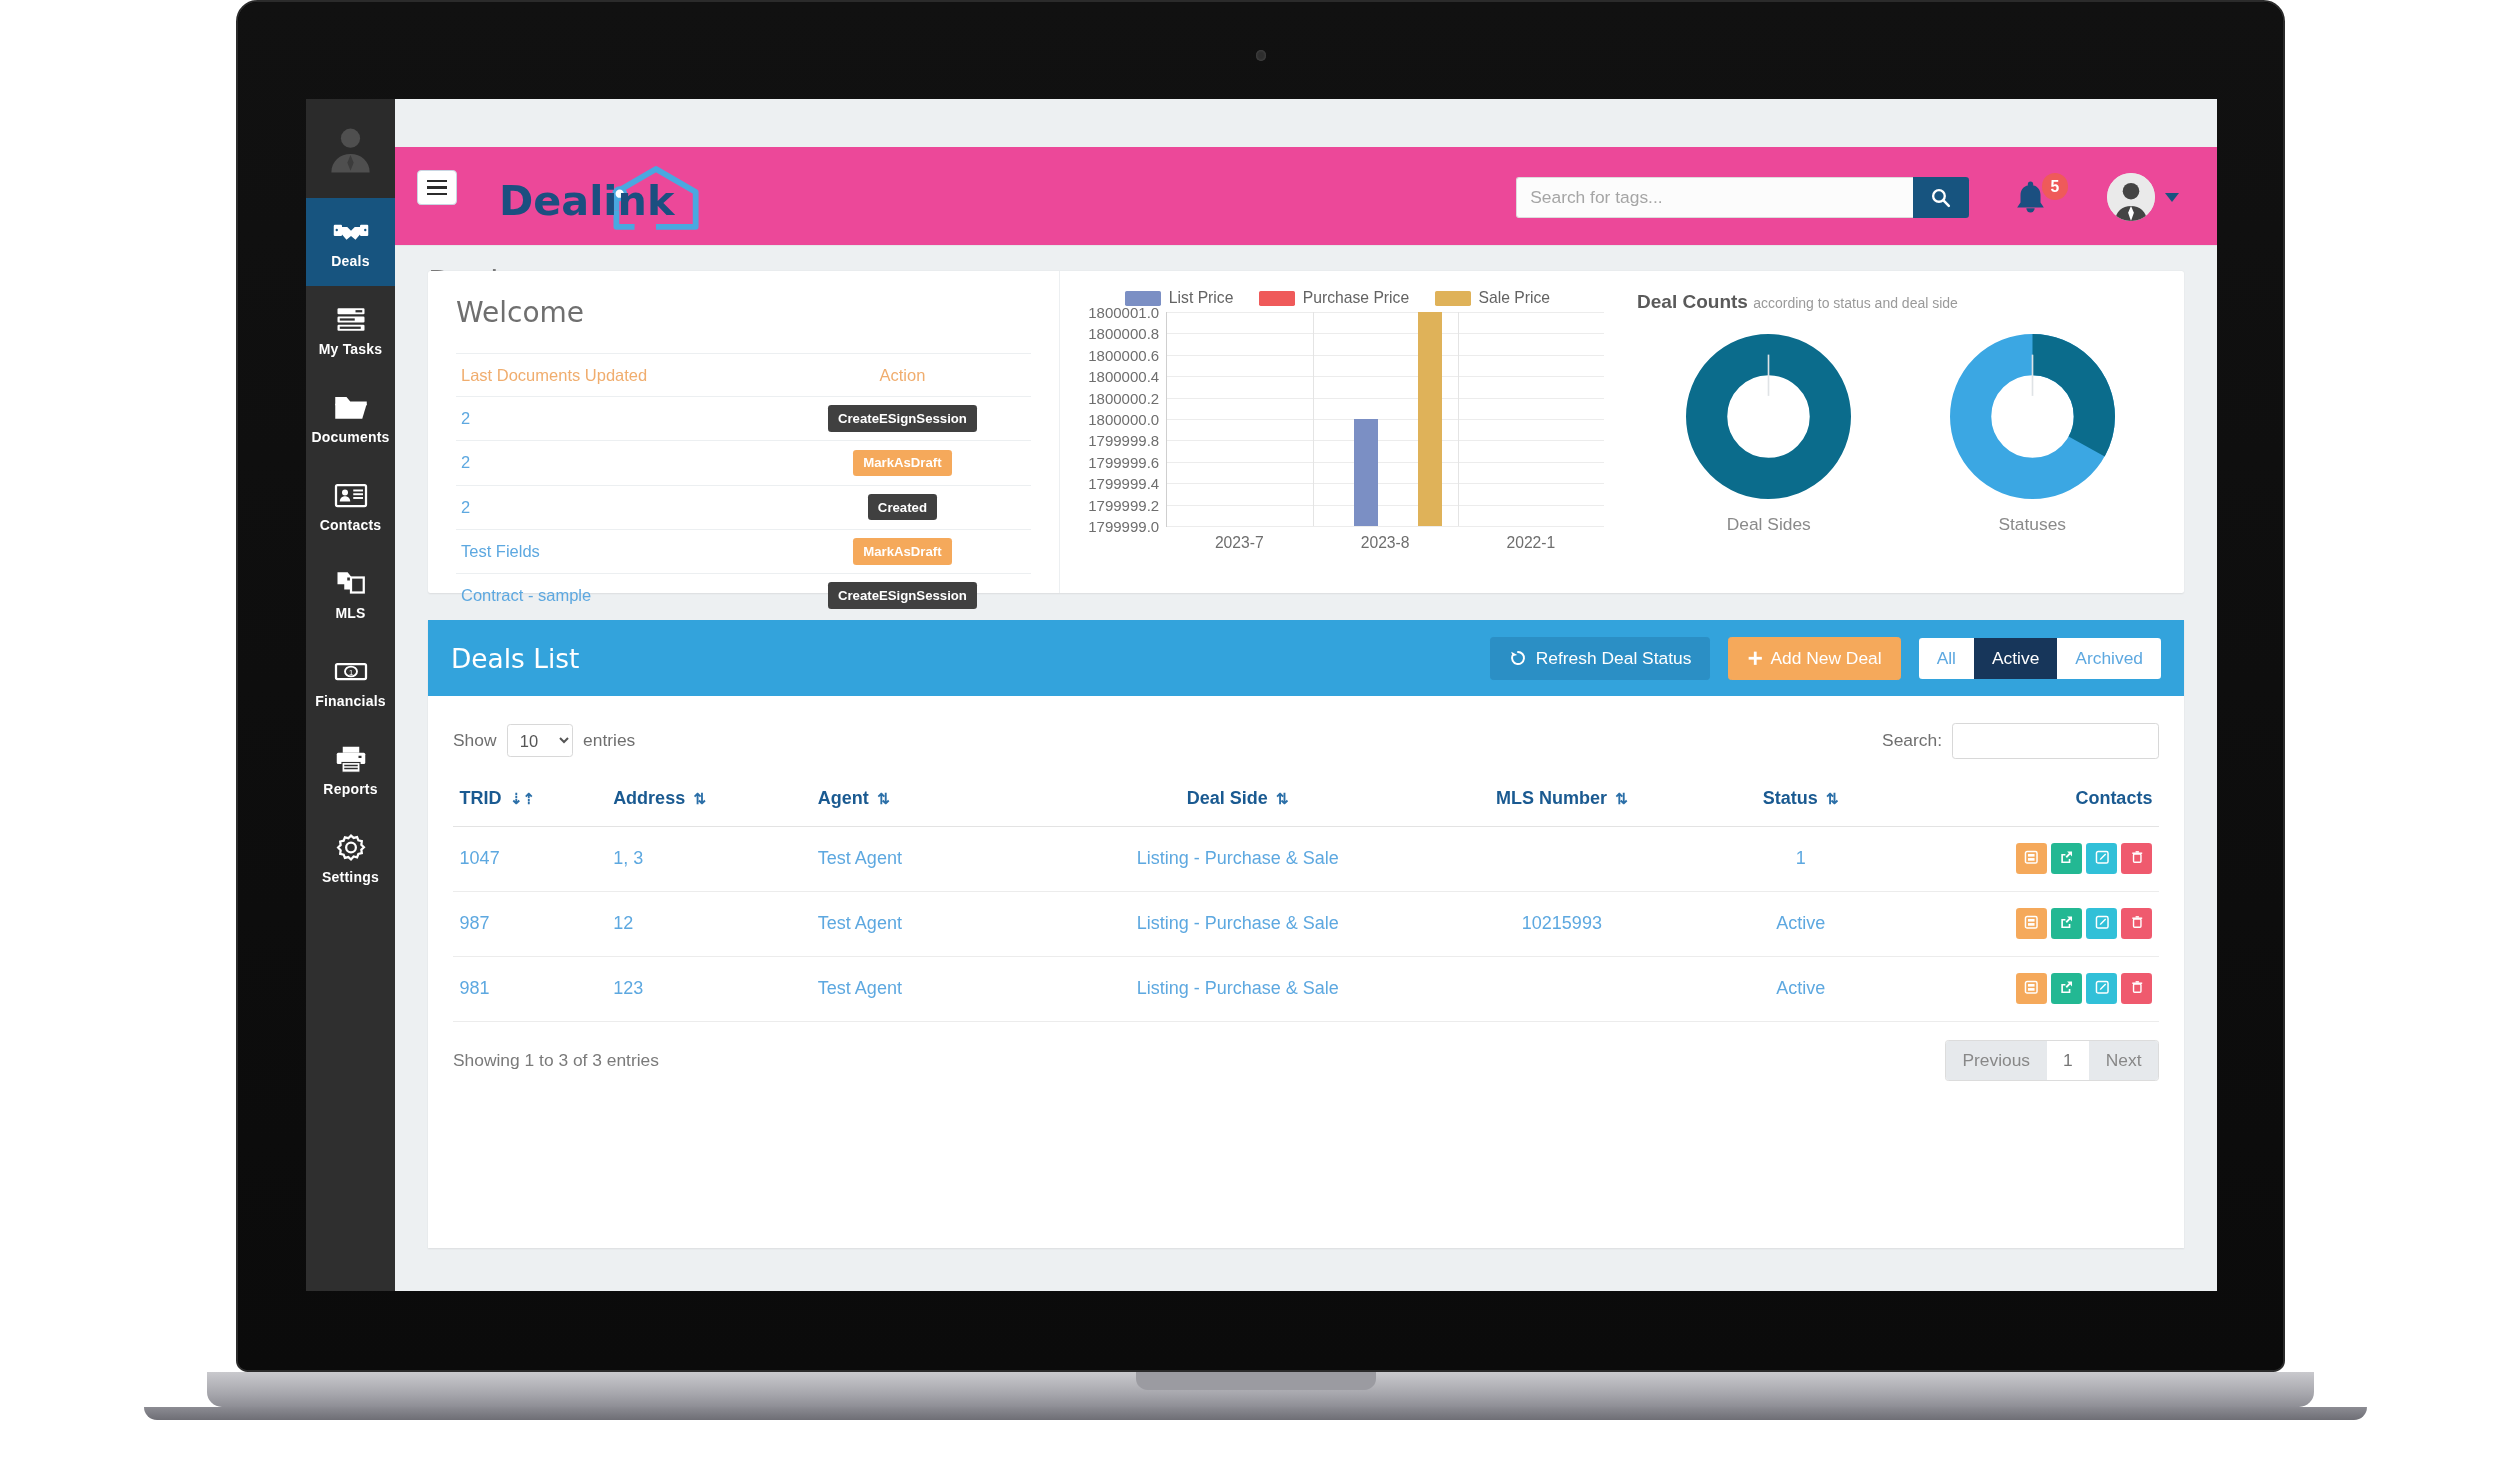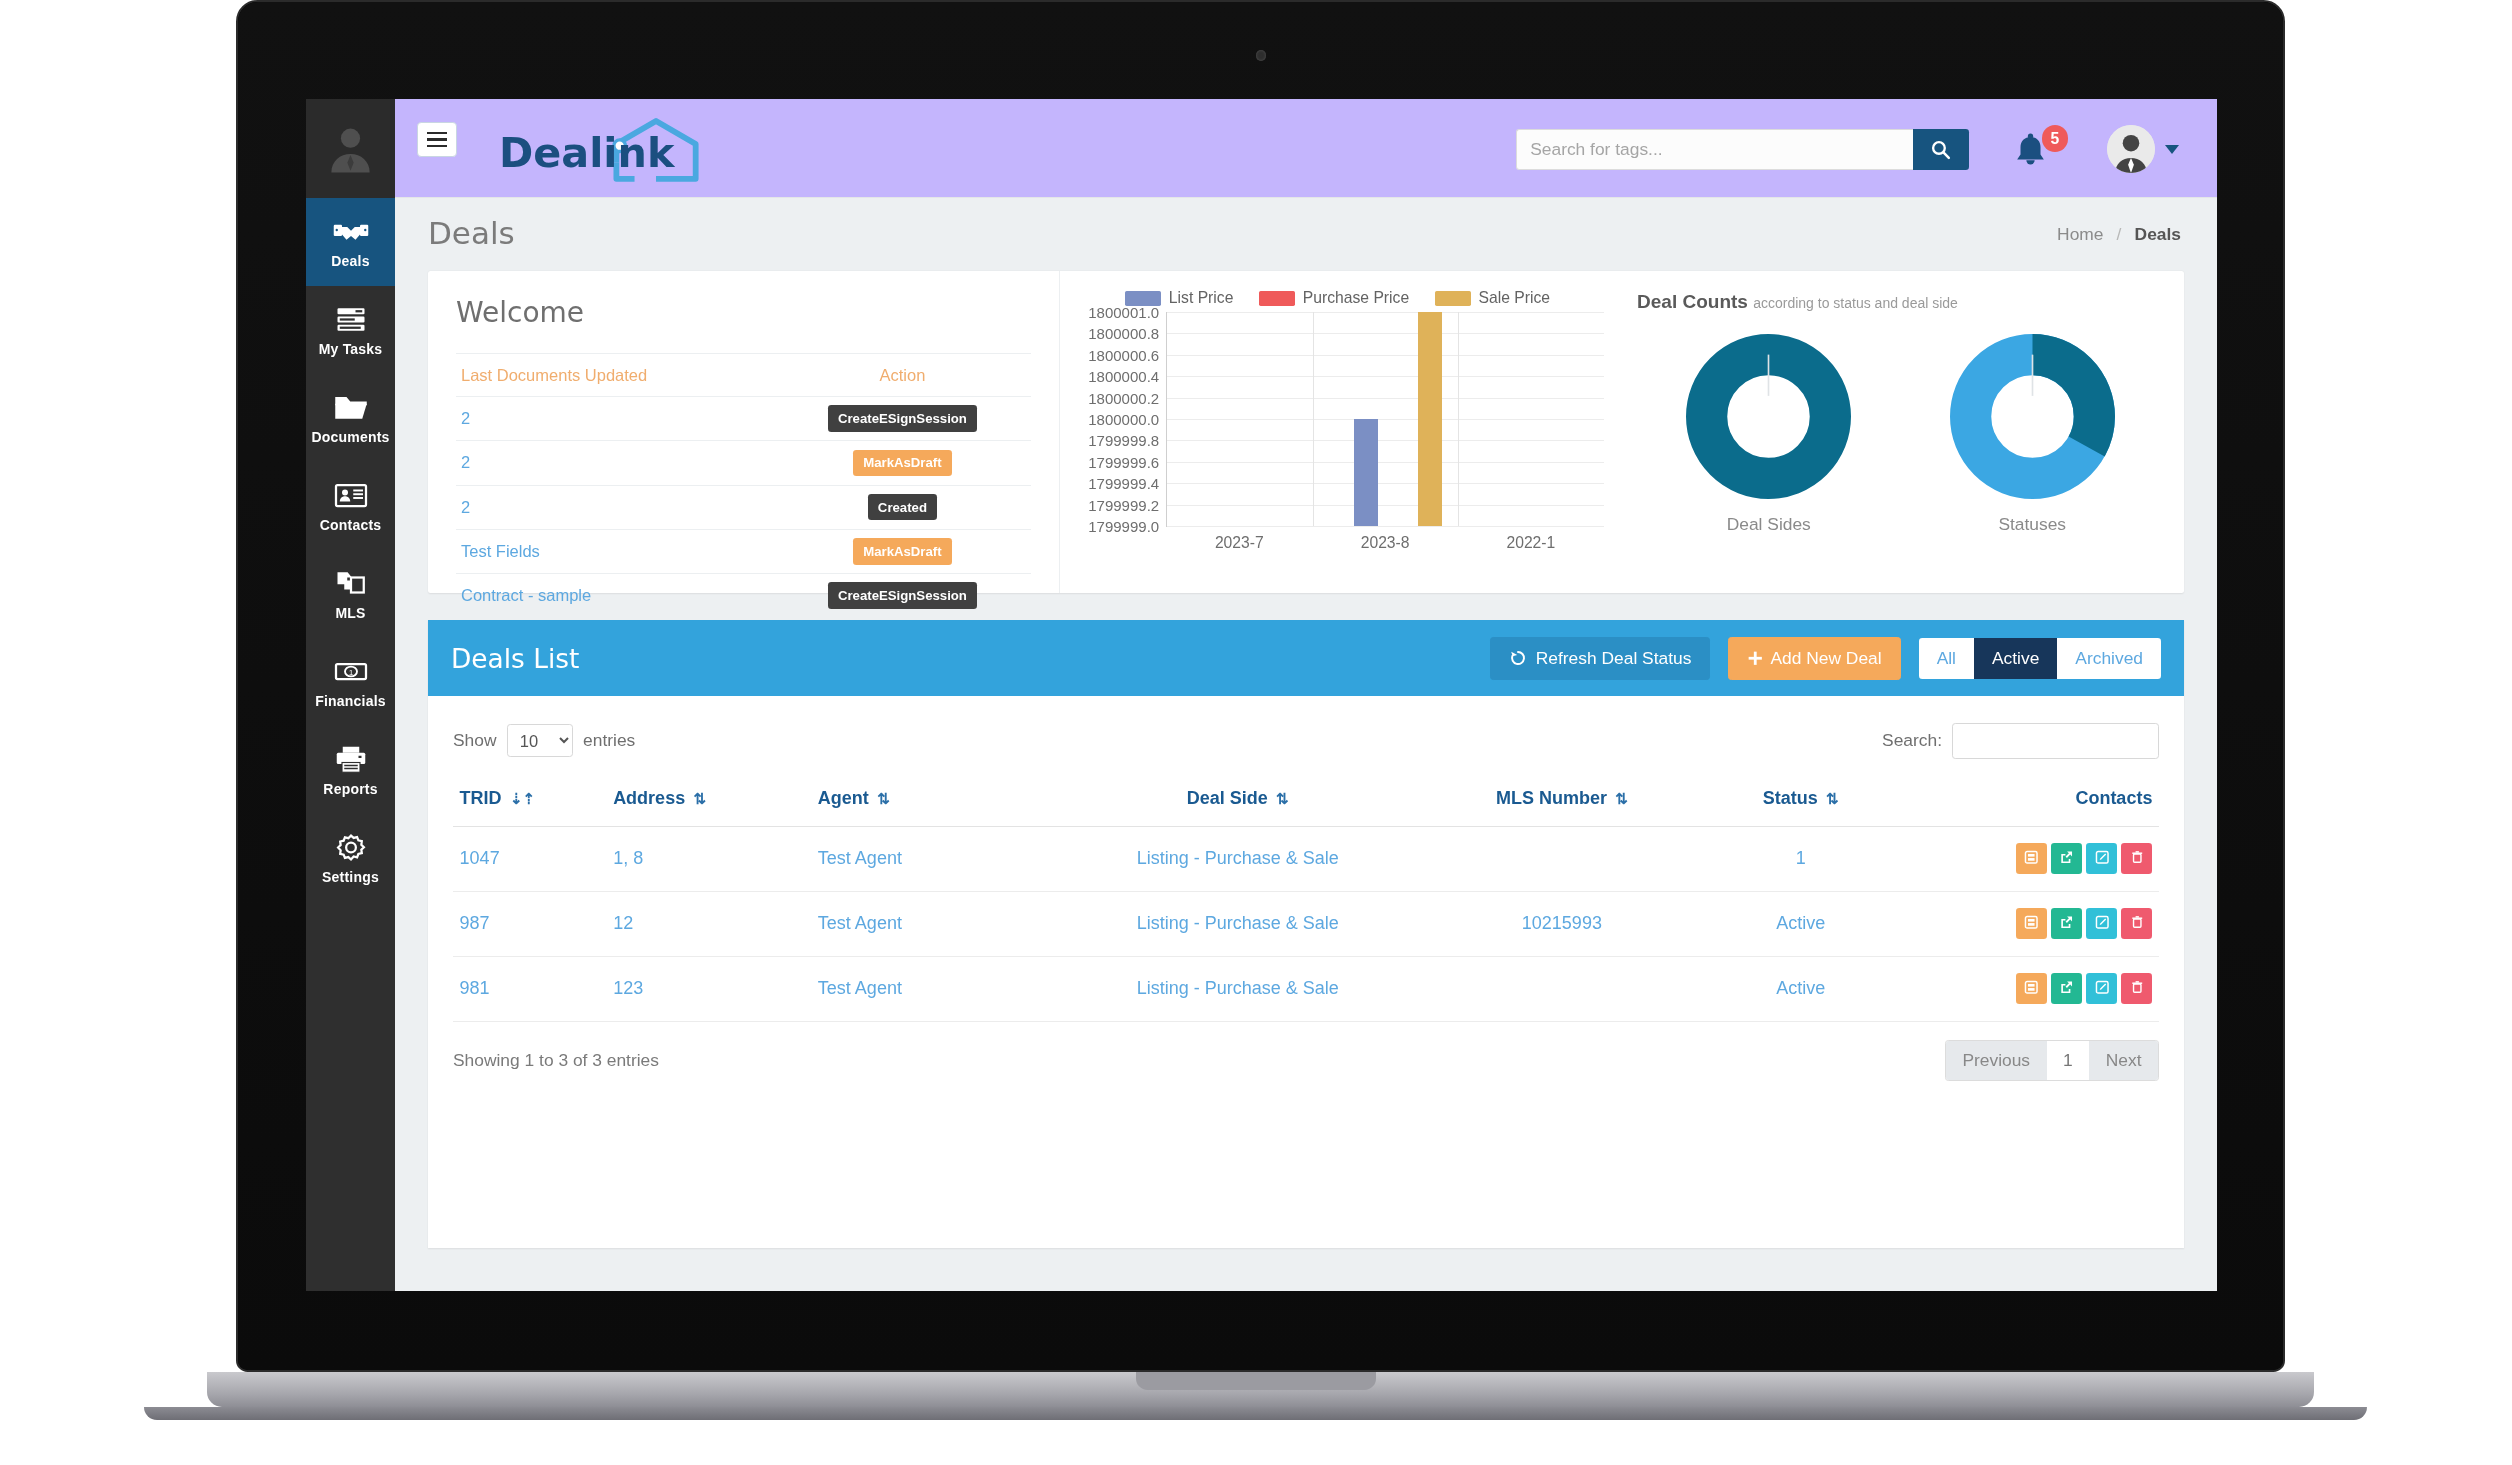--- a/index.html
+++ b/index.html
@@ -89,22 +89,23 @@
   .sidebar-item .si-label {
     font-size: 14px; font-weight: bold; color: #fff;
     font-family: "Liberation Sans", sans-serif; letter-spacing: 0.2px;
   }
 
   
   #content { position: absolute; left: 89px; top: 0; right: 0; bottom: 0; }
 
   
   #topbar {
-    position: relative; height: 99px; background: #c4b5fd;
+    position: relative; height: 99px; background: #ec4899;
     border-bottom: 0.8px solid #e4e6e8;
+    margin-top: 48px;
   }
   #hamburger-btn {
     position: absolute; left: 21.5px; top: 23px;
     width: 40px; height: 35px; border: 0.8px solid #c9d6e2;
     border-radius: 4.1px; background: #fff; cursor: pointer;
     display: flex; flex-direction: column; align-items: center; justify-content: center; gap: 4.1px;
   }
   #hamburger-btn span { display:block; width: 20px; height: 2.5px; background: #2b2b2b; }
   #logo-wrap { position: absolute; left: 99px; top: 16.5px; width: 215px; height: 76px; }
   #search-form {
@@ -666,21 +667,21 @@
                   </span>
                 </th>
                 <th style="width:15%;text-align:right">
                   <span>Contacts</span>
                 </th>
               </tr>
             </thead>
             <tbody id="deals-tbody">
                 <tr>
                   <td class="left">1047</td>
-                  <td class="left">1, 8</td>
+                  <td class="left">1, 3</td>
                   <td class="left">Test Agent</td>
                   <td>Listing - Purchase &amp; Sale</td>
                   <td></td>
                   <td>1</td>
                   <td>
                     <div class="act-btns">
                       <button class="act-btn ab-orange">
                         <span><svg width="16.5" height="16.5" viewBox="0 0 20 20">
                             <rect x="3" y="3" width="14" height="14" rx="2" fill="none" stroke="#fff" stroke-width="1.8"></rect>
                             <rect x="6" y="6" width="8" height="3.2" fill="#fff"></rect>

